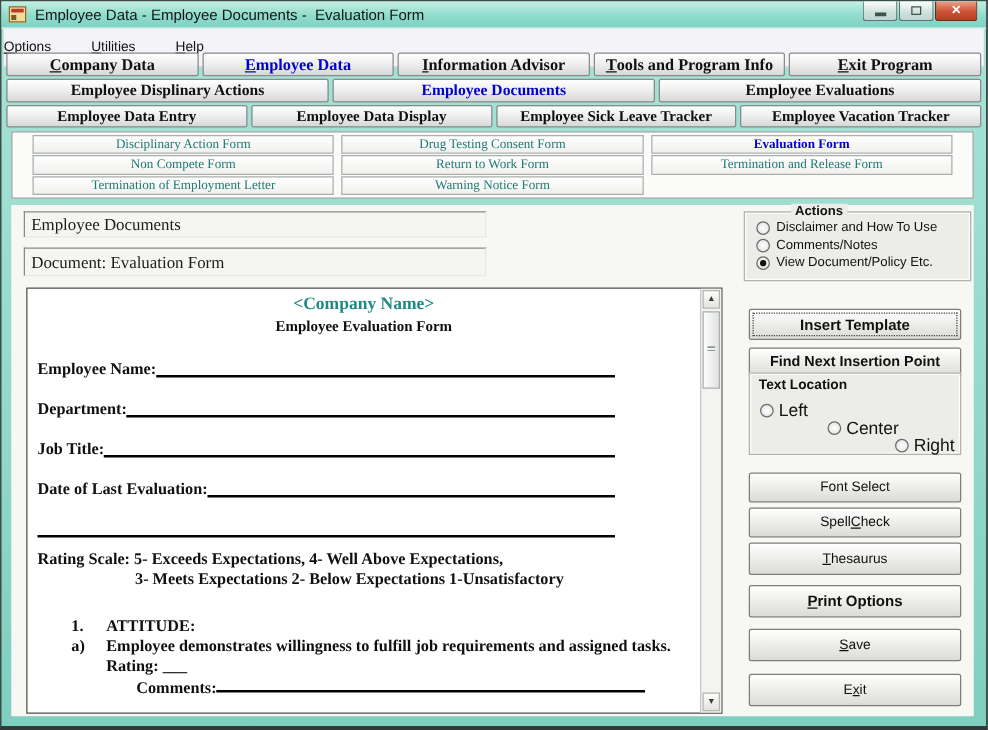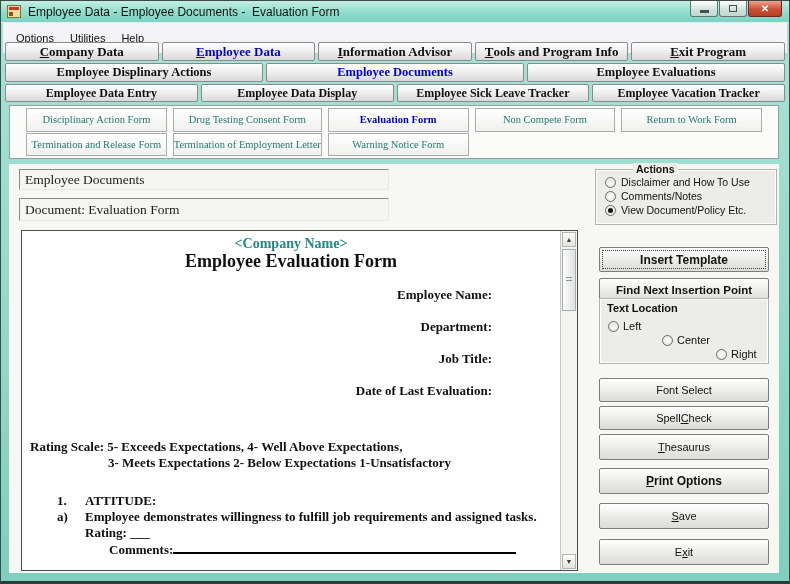--- a/index.html
+++ b/index.html
@@ -26,40 +26,40 @@
     display:flex; align-items:center; justify-content:center; }
   .winbtn.close { width:34px; background:linear-gradient(#efa18b,#cc5134 55%,#b83f24);
     border-color:#6e2a18; color:#fff; }
   .glyph-min { width:9px; height:3px; background:#41514e; margin-top:6px; }
   .glyph-max { width:8px; height:7px; border:1px solid #41514e; background:transparent; }
   .glyph-close { font-size:10px; font-weight:bold; color:#fff; line-height:1; }
 
   
   .menubar { position:absolute; top:22px; left:2px; right:2px; height:31px;
     background:#f3f3f8; border-bottom:1px solid #c9ccd4;
-    display:flex; align-items:center; gap:16px; padding-left:13px; font-size:11px; color:#111; }
+    display:flex; align-items:center; gap:32px; padding-left:0; font-size:11px; color:#111; }
   .menu-item { cursor:default; }
 
   
   .navrow { position:absolute; left:4px; right:4px; display:flex; gap:3px; }
   .nav1 { top:41px; height:19px; }
   .nav2 { top:62px; height:19px; }
   .nav3 { top:83px; height:18px; }
   .tab { flex:1; display:flex; align-items:center; justify-content:center;
     background:linear-gradient(#ffffff,#ececec 55%,#d8d8d8);
     border:1px solid #8a8a8a; border-radius:2px;
     font-family:"Liberation Serif",serif; font-weight:bold; font-size:13px; color:#101010; white-space:nowrap; }
   .nav2 .tab { font-size:12.5px; }
   .nav3 .tab { font-size:12px; }
   .tab.active { color:#0000cf; }
 
   
   .doc-grid { position:absolute; top:104px; left:8px; right:10px; height:54px;
     background:#fbfbfa; border:1px solid #98a09e; padding:2px 16px;
-    display:grid; grid-template-columns:1fr 1fr 1fr 1fr 1fr; grid-auto-rows:1fr; gap:1px 6px; }
+    display:grid; grid-template-columns:1fr 1fr 1fr; grid-auto-rows:1fr; gap:1px 6px; }
   .doc-btn { display:flex; align-items:center; justify-content:center;
     background:linear-gradient(#ffffff,#f0f0ee); border:1px solid #a9aeac;
     font-family:"Liberation Serif",serif; font-size:10.5px; color:#1e7a74; white-space:nowrap; }
   .doc-btn.active { color:#0000cf; font-weight:bold; }
 
   
   .main { position:absolute; top:163px; left:8px; right:10px; bottom:8px; background:#f7f7f4; }
 
   .field { position:absolute; left:10px; width:370px; height:21px; background:#f5f5f2;
     border:1px solid; border-color:#8a8a8a #e8e8e5 #e8e8e5 #8a8a8a;
@@ -81,22 +81,22 @@
   .radio.selected .dot { display:block; position:absolute; left:2px; top:2px; width:5px; height:5px;
     border-radius:50%; background:#101010; }
 
   
   .docview { position:absolute; left:12px; top:66px; width:557px; height:341px;
     background:#ffffff; border:1px solid #4c4c4c; }
   .doccontent { position:absolute; left:0; top:0; right:17px; bottom:0; overflow:hidden;
     padding:4px 8px 0 8px; font-family:"Liberation Serif",serif; font-weight:bold;
     color:#101010; font-size:13px; }
   .doc-company { text-align:center; color:#1f8a82; font-size:14px; line-height:17px; }
-  .doc-title { text-align:center; font-size:18px; line-height:19px; margin-bottom:16px; }
-  .doc-fieldrow { display:flex; align-items:flex-end; width:462px; margin-top:16px; height:16px;flex-direction:column; }
+  .doc-title { text-align:center; font-size:12px; line-height:19px; margin-bottom:16px; }
+  .doc-fieldrow { display:flex; align-items:center; width:462px; margin-top:16px; height:16px; }
   .doc-fieldrow .lbl { white-space:nowrap; }
   .fill { flex:1; border-bottom:2px solid #000; height:13px; }
   .doc-rating1 { margin-top:8px; white-space:nowrap; }
   .doc-rating2 { margin-left:78px; white-space:nowrap; }
   .doc-li { display:flex; margin-left:27px; white-space:nowrap; }
   .doc-li.first { margin-top:22px; }
   .doc-li .mark { width:28px; min-width:28px; }
   .doc-sub { margin-left:55px; white-space:nowrap; }
   .doc-commentsrow { display:flex; align-items:baseline; margin-left:79px; width:407px; height:16px; }
 
@@ -112,21 +112,21 @@
     background:repeating-linear-gradient(180deg,#8f9694 0 1px,transparent 1px 3px); }
 
   
   .sidebtn { position:absolute; left:590px; width:170px; height:24px;
     background:linear-gradient(#ffffff,#e9e9e6 60%,#dbdbd8); border:1px solid #7d7d7a; border-radius:2px;
     display:flex; align-items:center; justify-content:center; font-size:11px; color:#111; white-space:nowrap; }
   .btn-insert { top:83px; height:25px; font-weight:bold; font-size:12px; outline:1px dotted #444; outline-offset:-4px; }
   .btn-find { top:114px; font-weight:bold; font-size:11.5px; }
   .textloc { left:590px; top:134px; width:170px; height:66px; background:#ecece9; }
   .textloc-title { position:absolute; left:7px; top:3px; font-size:11px; font-weight:bold; color:#111; }
-  .tl-radio { position:absolute; display:flex; align-items:center; gap:4px; font-size:11px; color:#111; }
+  .tl-radio { position:absolute; display:flex; align-items:center; gap:4px; font-size:14px; color:#111; }
   .tl-left { left:8px; top:21px; }
   .tl-center { left:62px; top:35px; }
   .tl-right { left:116px; top:49px; }
   .btn-font { top:214px; }
   .btn-spell { top:242px; }
   .btn-thes { top:270px; height:26px; }
   .btn-print { top:304px; height:26px; font-weight:bold; font-size:12px; }
   .btn-save { top:339px; height:26px; }
   .btn-exit { top:375px; height:26px; }
 </style>

